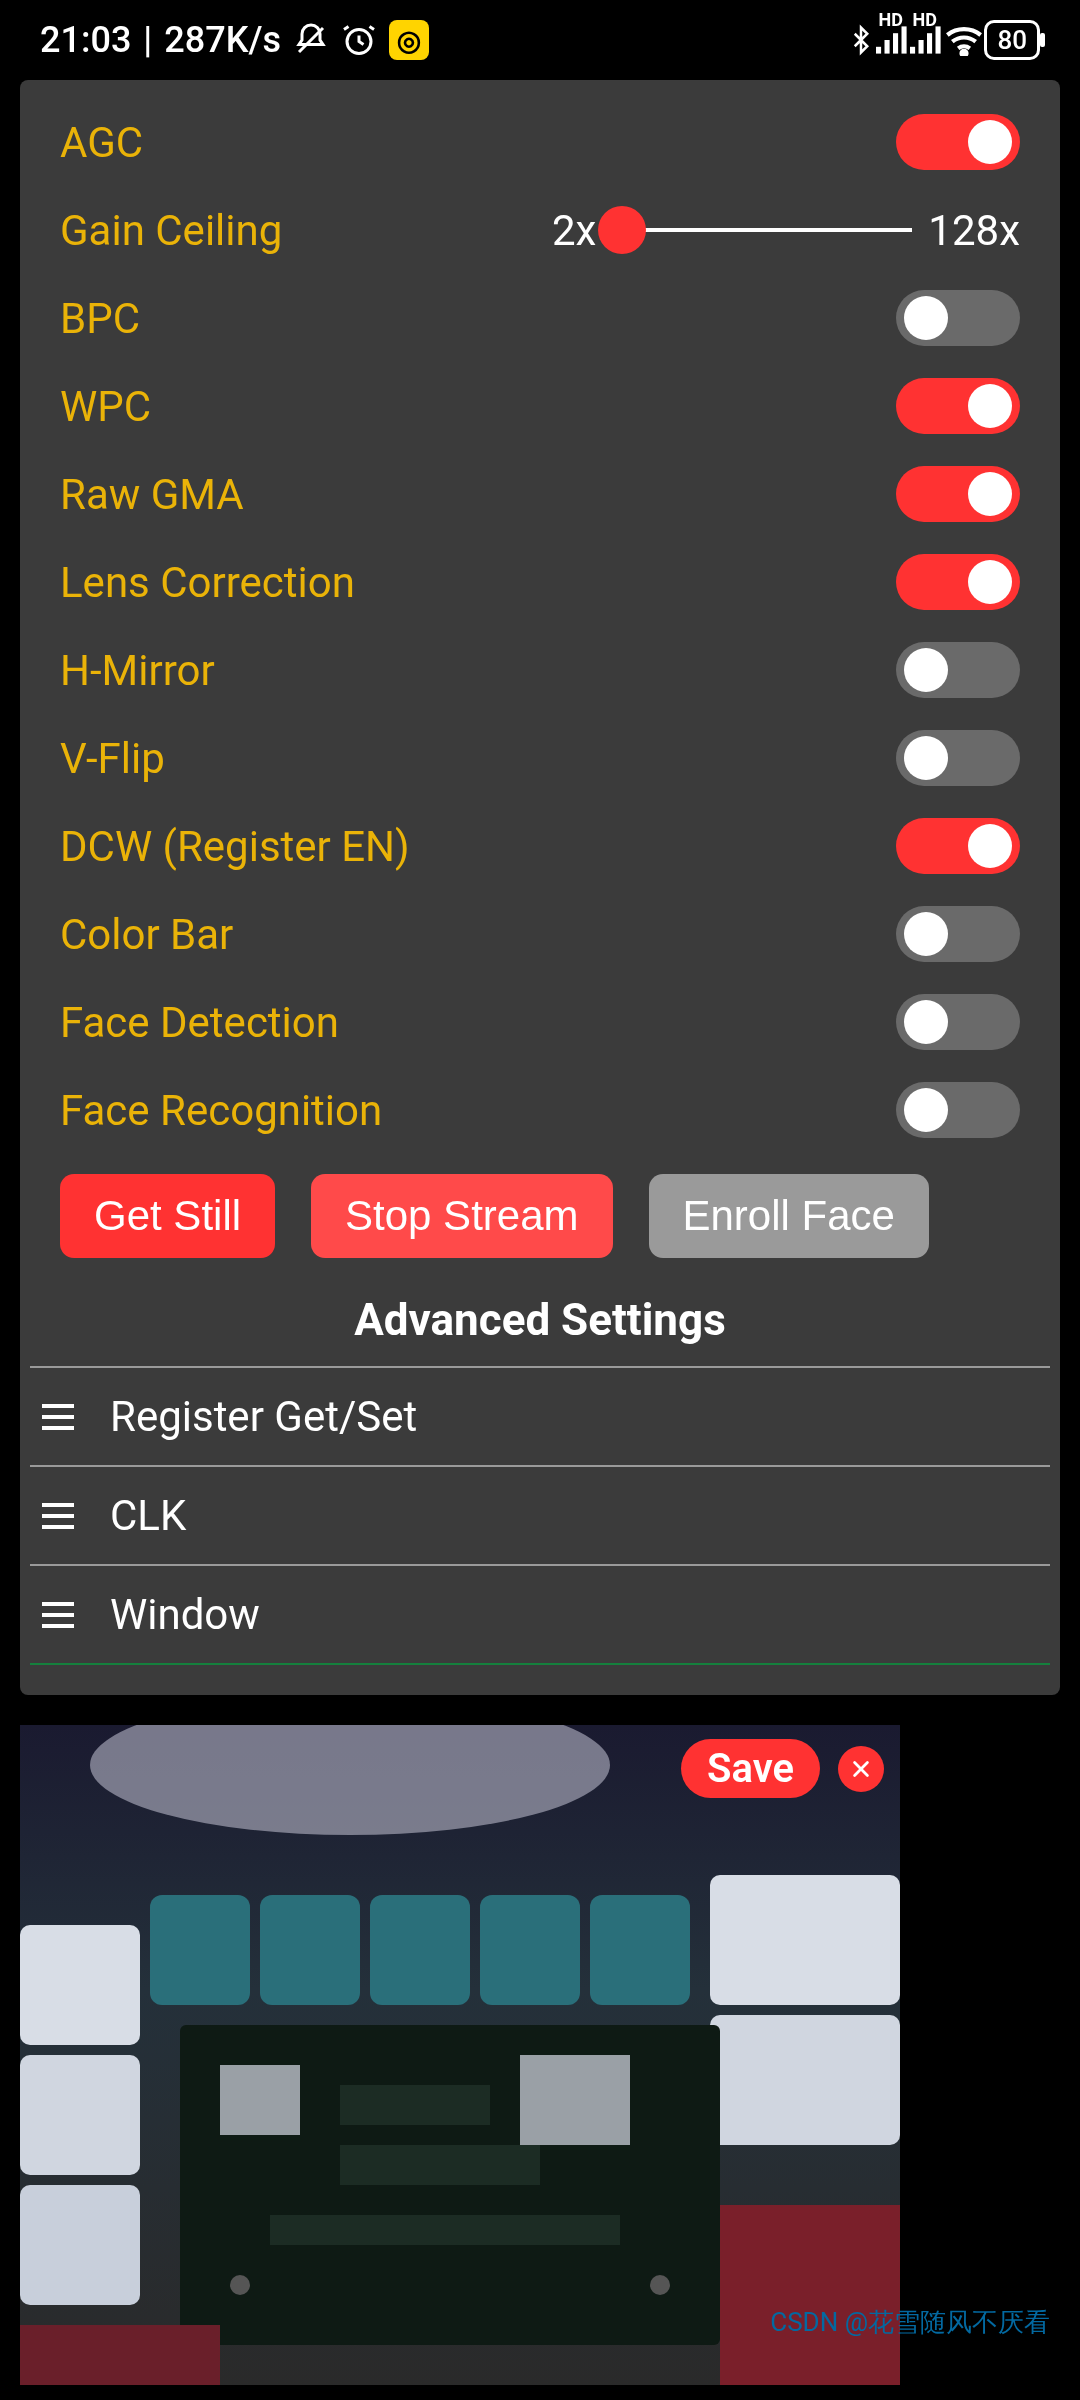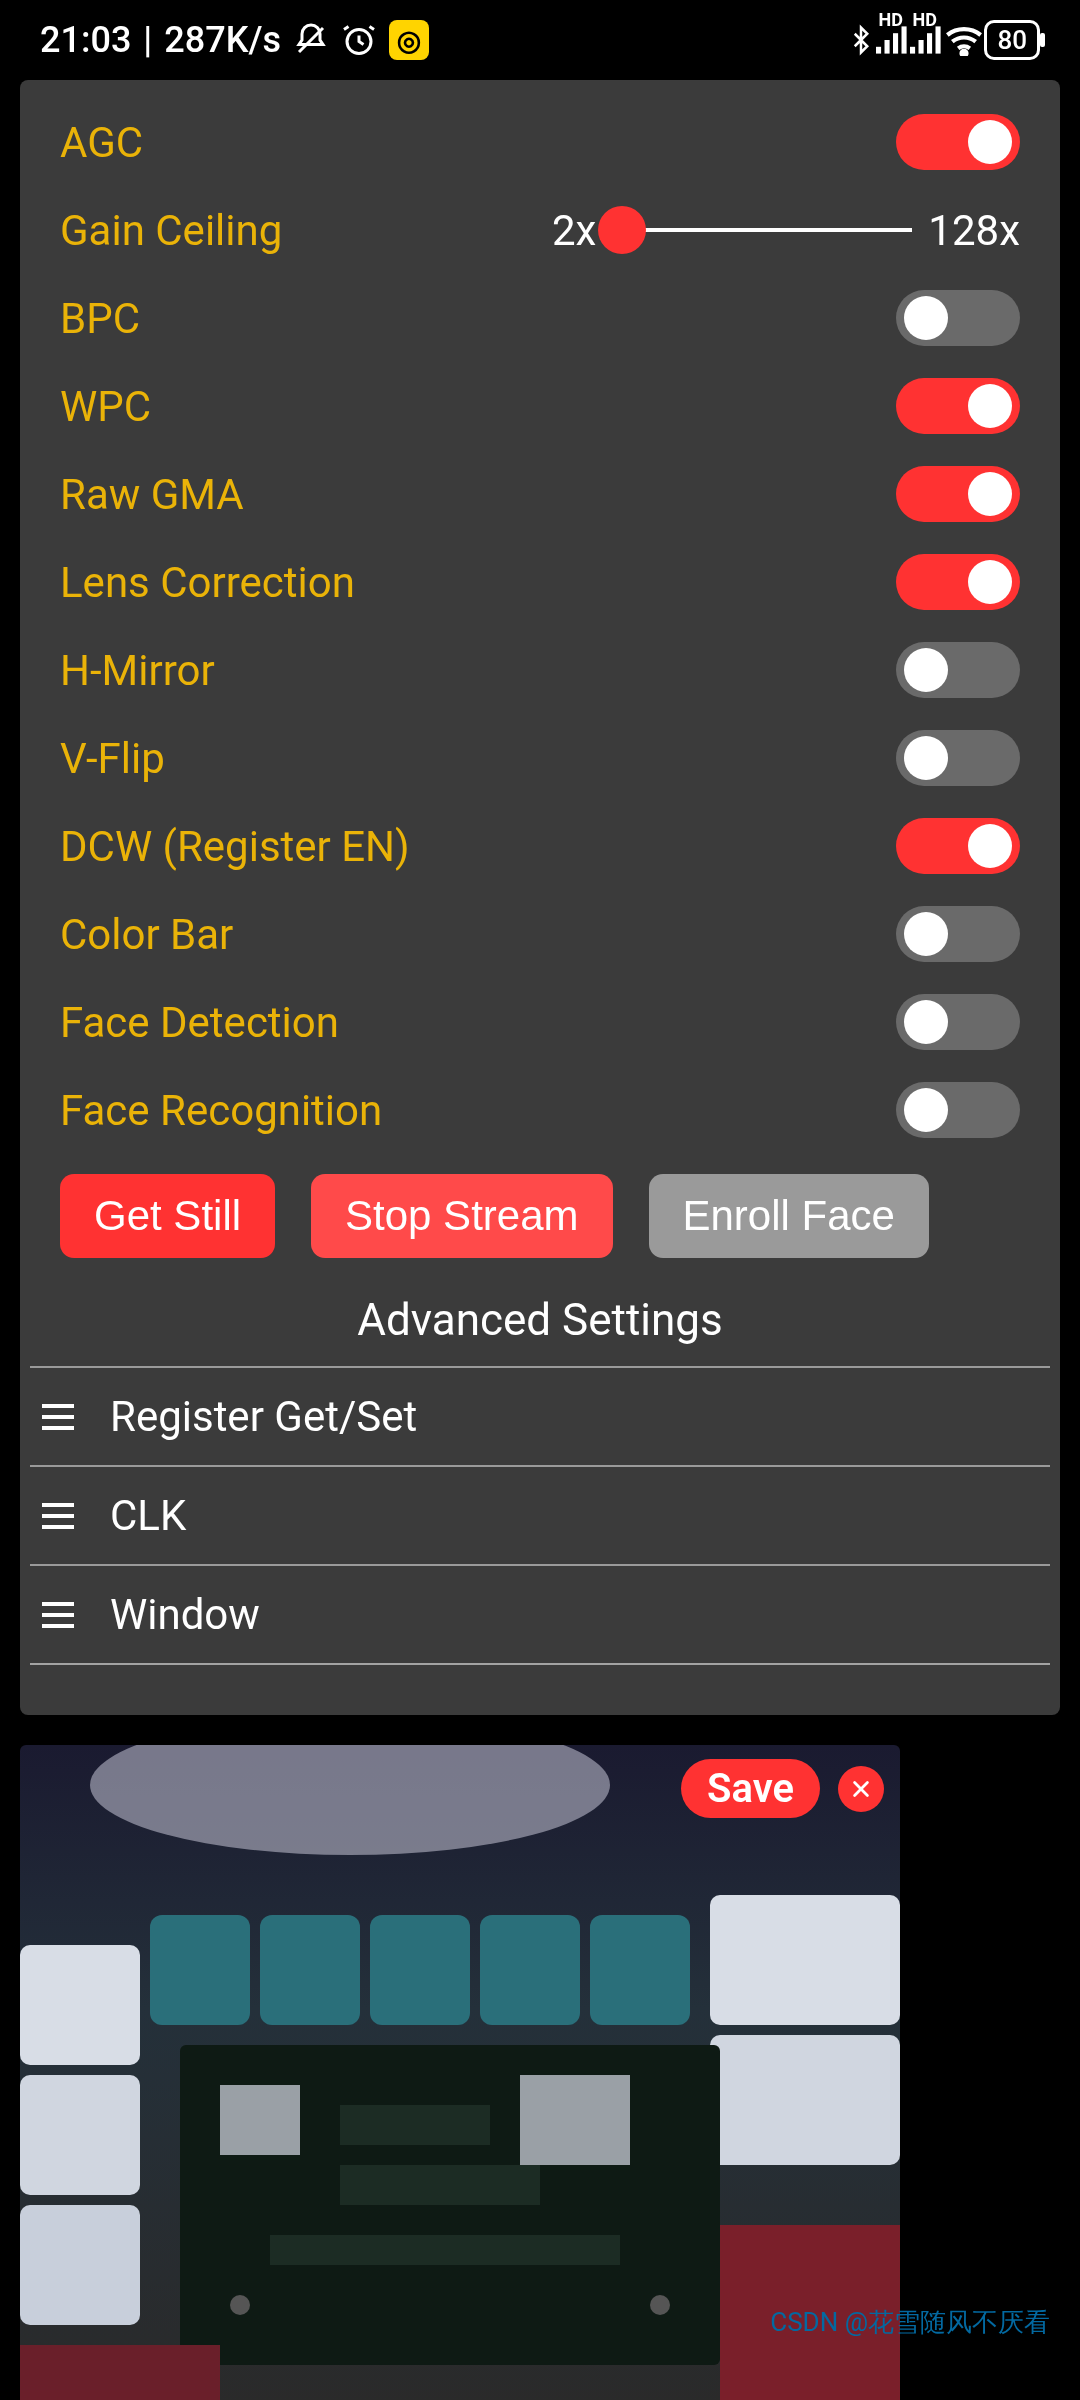--- a/index.html
+++ b/index.html
@@ -34,30 +34,30 @@
   .slider-thumb { position: absolute; left: 0; top: 50%; transform: translate(-50%,-50%); width: 48px; height: 48px; background: #ff3232; border-radius: 50%; }
   
   
   .btn-row { display: flex; gap: 36px; padding: 20px 30px 10px 30px; }
   .btn { flex: none; padding: 18px 34px; border-radius: 14px; font-size: 42px; font-weight: 500; cursor: pointer; border: none; }
   .btn-red   { background: #ff3232; color: #fff; }
   .btn-red2  { background: #ff4a4a; color: #fff; }
   .btn-grey  { background: #9a9a9a; color: #fff; }
   
   
-  .adv-head { text-align: center; font-size: 44px; font-weight: 400; padding: 26px 0 20px 0; }
+  .adv-head { text-align: center; font-size: 44px; font-weight: 700; padding: 26px 0 20px 0; }
   
   
   .adv-item { display: flex; align-items: center; gap: 36px; padding: 24px 12px; border-top: 2px solid #9a9a9a; font-size: 42px; cursor: pointer; }
-  .adv-item:last-child { border-bottom: 2px solid #a3a3a3; margin-bottom: 20px; }
+  .adv-item:last-child { border-bottom: 2px solid #15803d; margin-bottom: 0; }
   .hamburger { display: inline-flex; flex-direction: column; gap: 7px; }
   .hamburger span { width: 32px; height: 4px; background: #fff; }
   
   
-  .preview-wrap { margin: 30px 20px 16px 20px; position: relative; width: 880px; height: 660px; border-radius: 6px; overflow: hidden; }
+  .preview-wrap { margin: 30px 20px 16px 20px; position: relative; width: 880px; height: 660px; border-radius: 0; overflow: hidden; }
   .preview-wrap svg { width: 100%; height: 100%; display: block; }
   .preview-overlay { position: absolute; top: 14px; right: 16px; display: flex; align-items: center; gap: 18px; }
   .save-pill { background: #ff3232; color: #fff; font-size: 40px; font-weight: 600; padding: 6px 26px; border-radius: 30px; cursor: pointer; }
   .close-circle { width: 46px; height: 46px; background: #ff3232; border-radius: 50%; display: flex; align-items: center; justify-content: center; cursor: pointer; }
   .close-circle svg { width: 22px; height: 22px; }
   
   
   .wm { position: absolute; bottom: 60px; right: 30px; font-size: 26px; color: #0369a1; }
 </style>
 </head>

